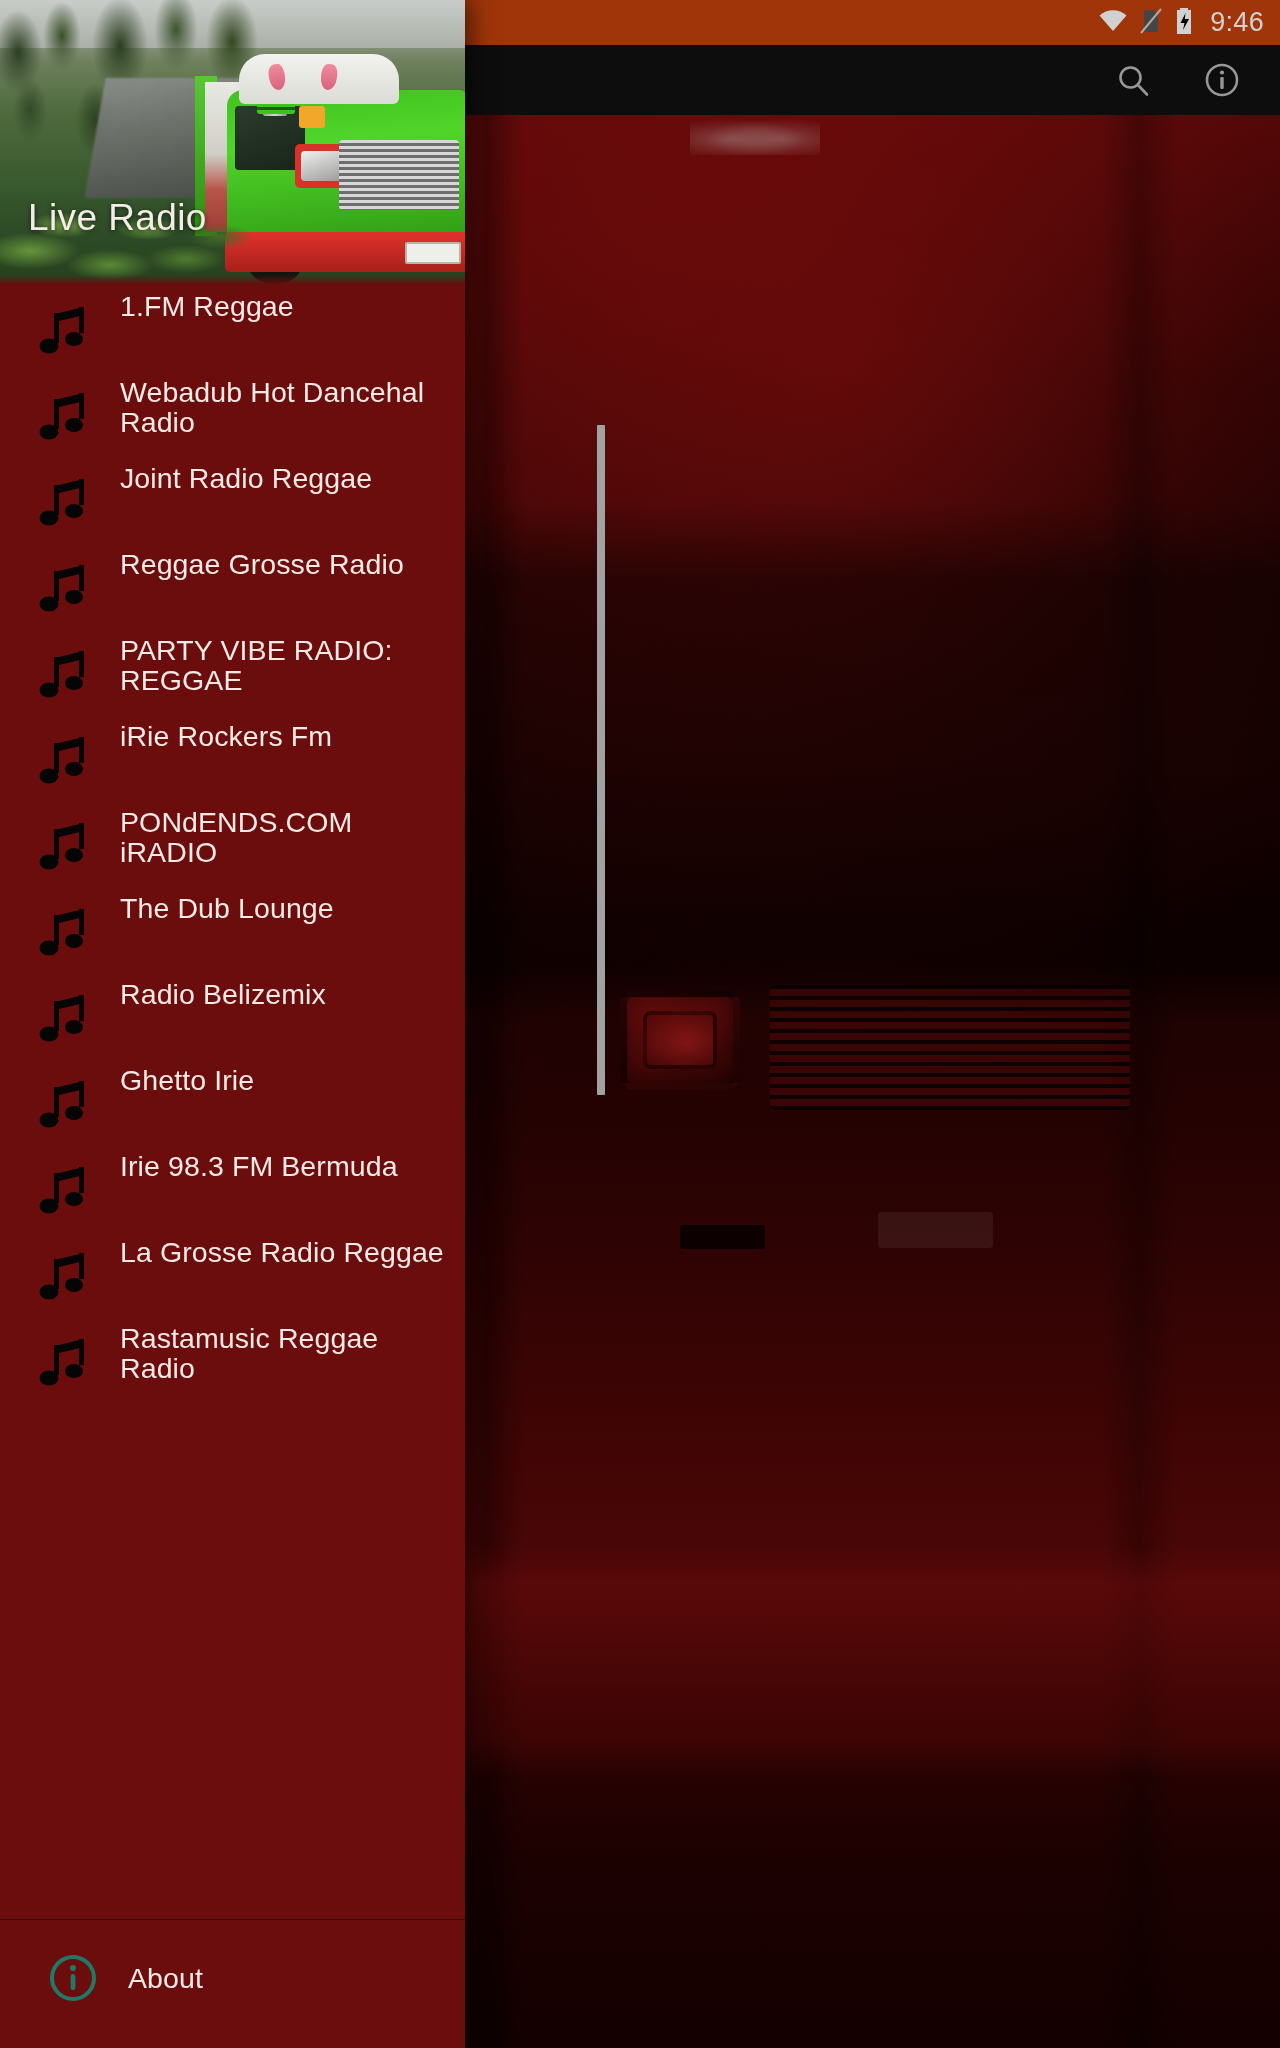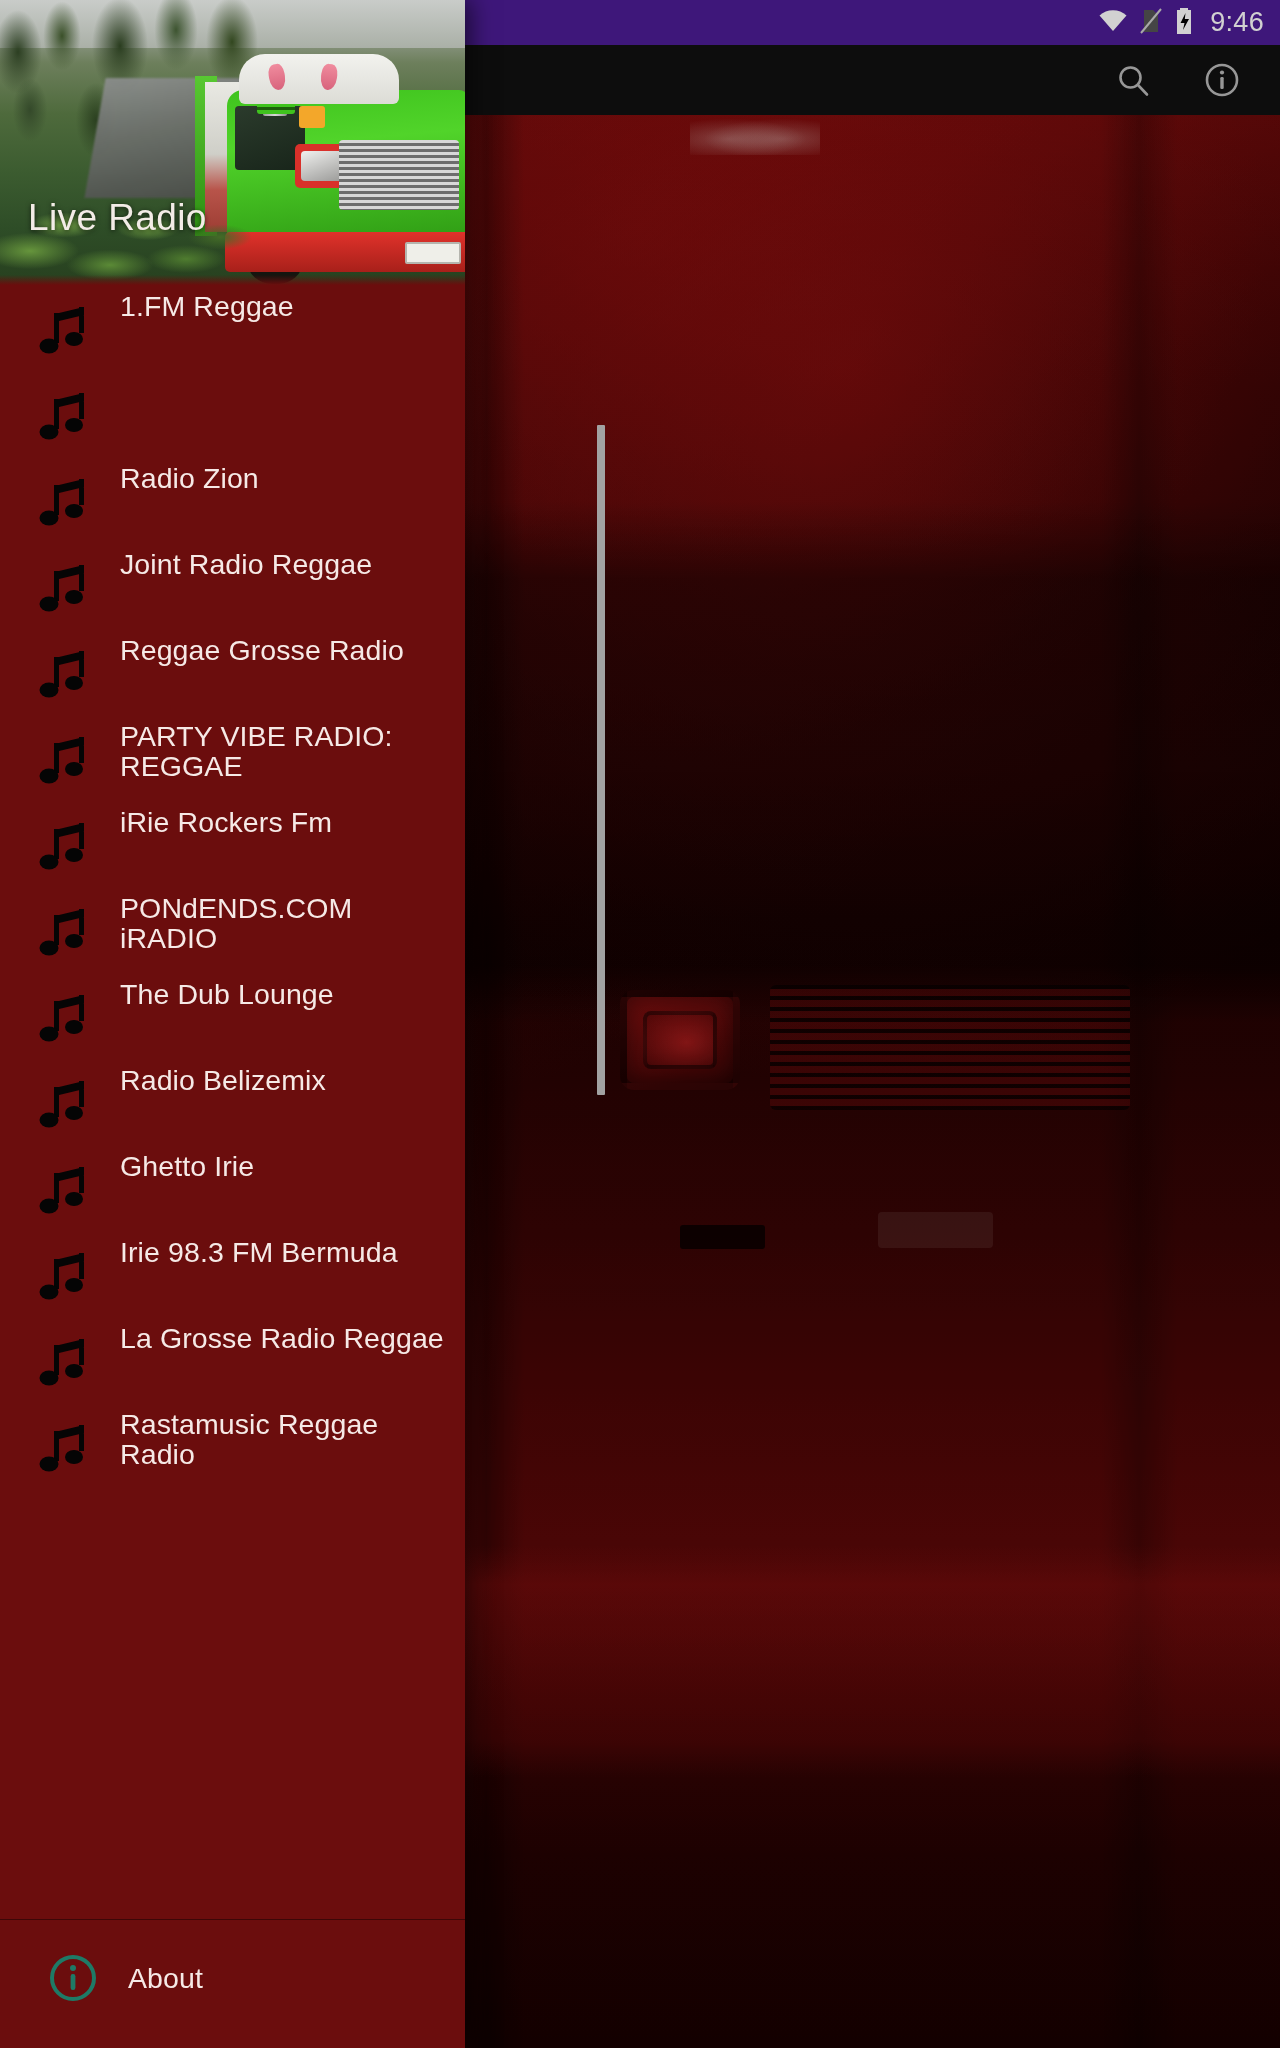--- a/index.html
+++ b/index.html
@@ -76,21 +76,21 @@
     font-size:30px; color:#9a9a9a; letter-spacing:.2px; white-space:nowrap;
   }
   .main-scrollbar {
     position:absolute; left:597px; top:425px; width:8px; height:670px;
     background:#c6c6c6; border-radius:1px;
   }
 
   
   .statusbar {
     position:absolute; left:0; top:0; width:1280px; height:45px;
-    background:#4c1d95; z-index:40;
+    background:#c2410c; z-index:40;
     display:flex; align-items:center; justify-content:space-between;
     padding:0 16px;
   }
   .sb-left { display:flex; align-items:center; gap:13px; padding-left:12px;}
   .sb-right{ display:flex; align-items:center; gap:12px; }
   .sb-time { color:#fff; font-size:27px; font-weight:400; letter-spacing:.3px; margin-left:4px;}
   .ic-notif-blank { width:26px; height:34px; background:#fff; border-radius:5px; }
   .ic-notif-photo { width:26px; height:26px; background:#fff; border-radius:3px; position:relative; }
   .ic-notif-photo:after{content:"";position:absolute;left:4px;bottom:4px;width:0;height:0;
     border-left:7px solid transparent;border-right:7px solid transparent;border-bottom:8px solid #1a1a1a;}
@@ -342,32 +342,24 @@
       </div>
 
       <div class="d-item two-line">
         <span class="d-icon">
           <svg width="58" height="58" viewBox="0 0 58 58">
               <path d="M23 8 L48 2 v8 L23 16 Z M23 8 v30 h-5 V8 Z M48 2 v26 h-5 V2 Z" fill="#050505"></path>
               <ellipse cx="13" cy="41" rx="9.5" ry="7.5" fill="#050505"></ellipse>
               <ellipse cx="38" cy="34" rx="9" ry="7" fill="#050505"></ellipse>
             </svg>
         </span>
-      </div>
-
-      <div class="d-item">
-        <span class="d-icon">
-          <svg width="58" height="58" viewBox="0 0 58 58">
-              <path d="M23 8 L48 2 v8 L23 16 Z M23 8 v30 h-5 V8 Z M48 2 v26 h-5 V2 Z" fill="#050505"></path>
-              <ellipse cx="13" cy="41" rx="9.5" ry="7.5" fill="#050505"></ellipse>
-              <ellipse cx="38" cy="34" rx="9" ry="7" fill="#050505"></ellipse>
-            </svg>
-        </span>
-        <span class="d-label">Radio Zion</span>
-      </div>
+        <span class="d-label">Webadub Hot Dancehal
+Radio</span>
+      </div>
+
 
       <div class="d-item">
         <span class="d-icon">
           <svg width="58" height="58" viewBox="0 0 58 58">
               <path d="M23 8 L48 2 v8 L23 16 Z M23 8 v30 h-5 V8 Z M48 2 v26 h-5 V2 Z" fill="#050505"></path>
               <ellipse cx="13" cy="41" rx="9.5" ry="7.5" fill="#050505"></ellipse>
               <ellipse cx="38" cy="34" rx="9" ry="7" fill="#050505"></ellipse>
             </svg>
         </span>
         <span class="d-label">Joint Radio Reggae</span>

